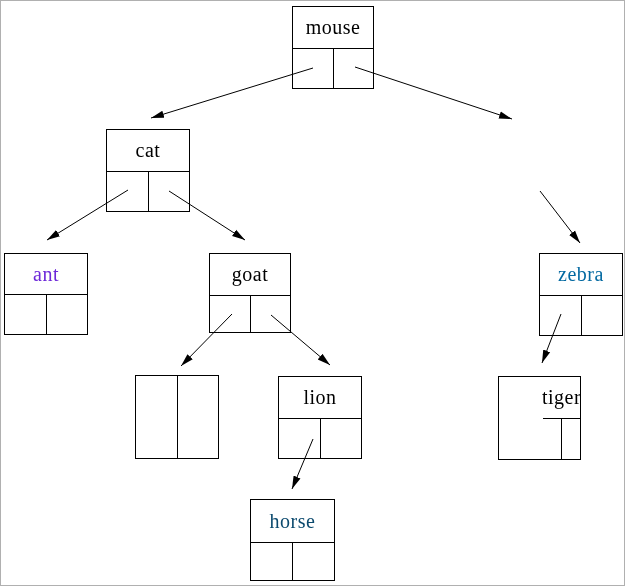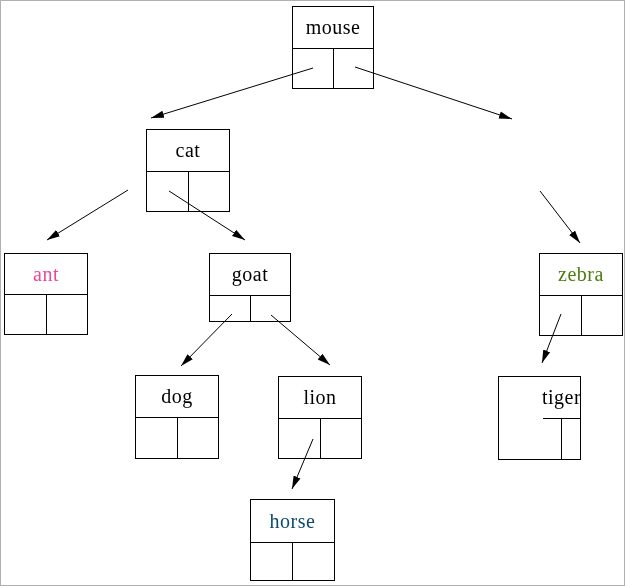--- a/index.html
+++ b/index.html
@@ -63,50 +63,49 @@
 
 <div class="canvas" style="border-color: rgb(176, 176, 176); background: rgb(255, 255, 255);">
   <div id="nodes-layer">
       <div class="node" style="left: 291px; top: 5px; width: 82px; height: 83px; border-color: rgb(0, 0, 0);">
         <div class="label" style="height: 42px; border-bottom-color: rgb(0, 0, 0); color: rgb(0, 0, 0);">mouse</div>
         <div class="cells">
           <div class="cell cl" style="border-right-color: rgb(0, 0, 0);"></div>
           <div class="cell"></div>
         </div>
       </div>
-      <div class="node" style="left: 105px; top: 128px; width: 84px; height: 83px; border-color: rgb(0, 0, 0); margin-left: 40px;">
+      <div class="node" style="left: 105px; top: 128px; width: 84px; height: 83px; border-color: rgb(0, 0, 0);">
         <div class="label" style="height: 42px; border-bottom-color: rgb(0, 0, 0); color: rgb(0, 0, 0);">cat</div>
         <div class="cells">
           <div class="cell cl" style="border-right-color: rgb(0, 0, 0);"></div>
           <div class="cell"></div>
         </div>
       </div>
       <div class="node" style="left: 3px; top: 252px; width: 84px; height: 82px; border-color: rgb(0, 0, 0);">
-        <div class="label" style="height: 41px; border-bottom-color: rgb(0, 0, 0); color: #ec4899;">ant</div>
+        <div class="label" style="height: 41px; border-bottom-color: rgb(0, 0, 0); color: #6d28d9;">ant</div>
         <div class="cells">
           <div class="cell cl" style="border-right-color: rgb(0, 0, 0);"></div>
           <div class="cell"></div>
         </div>
       </div>
-      <div class="node" style="left: 208px; top: 252px; width: 82px; height: 69px; border-color: rgb(0, 0, 0); justify-content: flex-end;">
+      <div class="node" style="left: 208px; top: 252px; width: 82px; height: 80px; border-color: rgb(0, 0, 0); justify-content: flex-end;">
         <div class="label" style="height: 42px; border-bottom-color: rgb(0, 0, 0); color: rgb(0, 0, 0);">goat</div>
         <div class="cells">
           <div class="cell cl" style="border-right-color: rgb(0, 0, 0);"></div>
           <div class="cell"></div>
         </div>
       </div>
       <div class="node" style="left: 538px; top: 252px; width: 84px; height: 83px; border-color: rgb(0, 0, 0);">
-        <div class="label" style="height: 42px; border-bottom-color: rgb(0, 0, 0); color: #4d7c0f;">zebra</div>
+        <div class="label" style="height: 42px; border-bottom-color: rgb(0, 0, 0); color: #0369a1;">zebra</div>
         <div class="cells">
           <div class="cell cl" style="border-right-color: rgb(0, 0, 0);"></div>
           <div class="cell"></div>
         </div>
       </div>
       <div class="node" style="left: 134px; top: 374px; width: 84px; height: 84px; border-color: rgb(0, 0, 0);">
-        <div class="label" style="height: 42px; border-bottom-color: rgb(0, 0, 0); color: rgb(0, 0, 0);">dog</div>
         <div class="cells">
           <div class="cell cl" style="border-right-color: rgb(0, 0, 0);"></div>
           <div class="cell"></div>
         </div>
       </div>
       <div class="node" style="left: 277px; top: 375px; width: 84px; height: 83px; border-color: rgb(0, 0, 0);">
         <div class="label" style="height: 42px; border-bottom-color: rgb(0, 0, 0); color: rgb(0, 0, 0);">lion</div>
         <div class="cells">
           <div class="cell cl" style="border-right-color: rgb(0, 0, 0);"></div>
           <div class="cell"></div>

